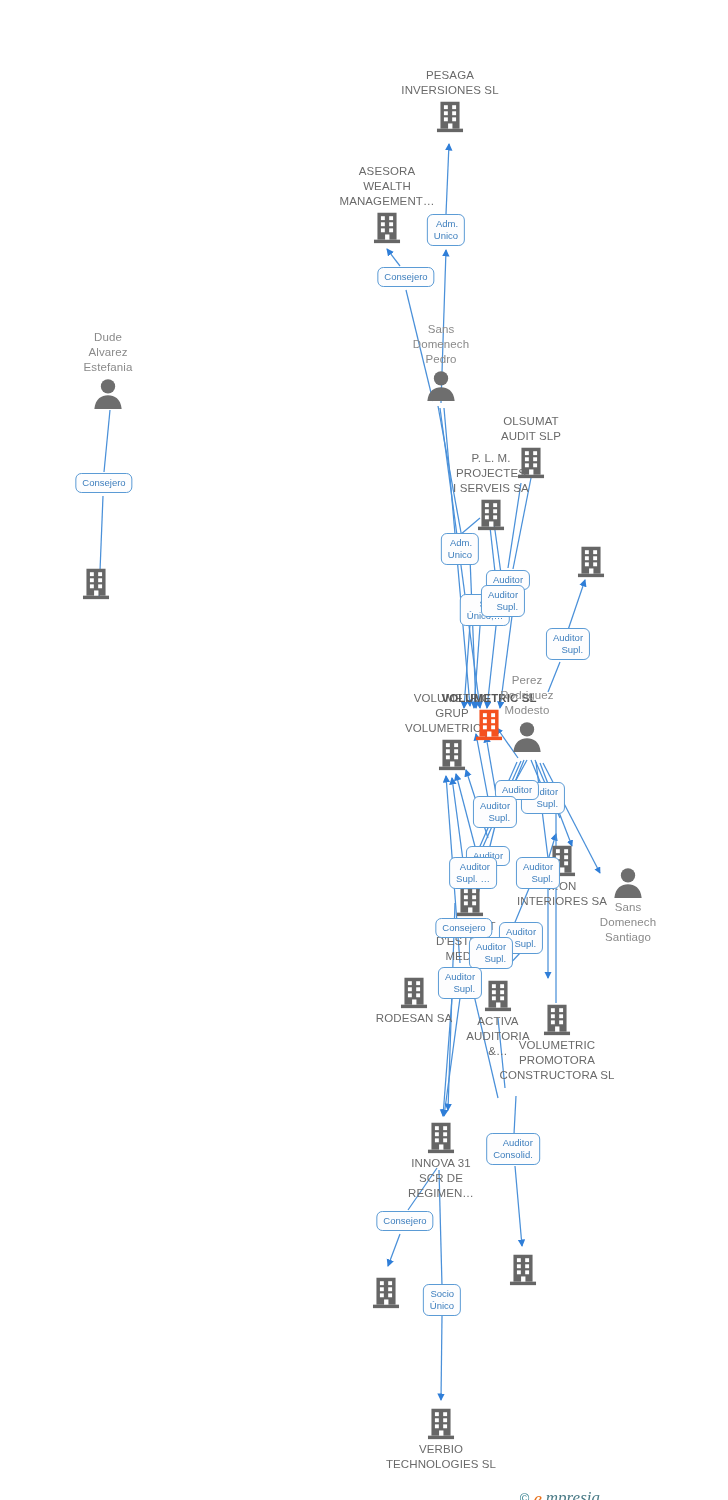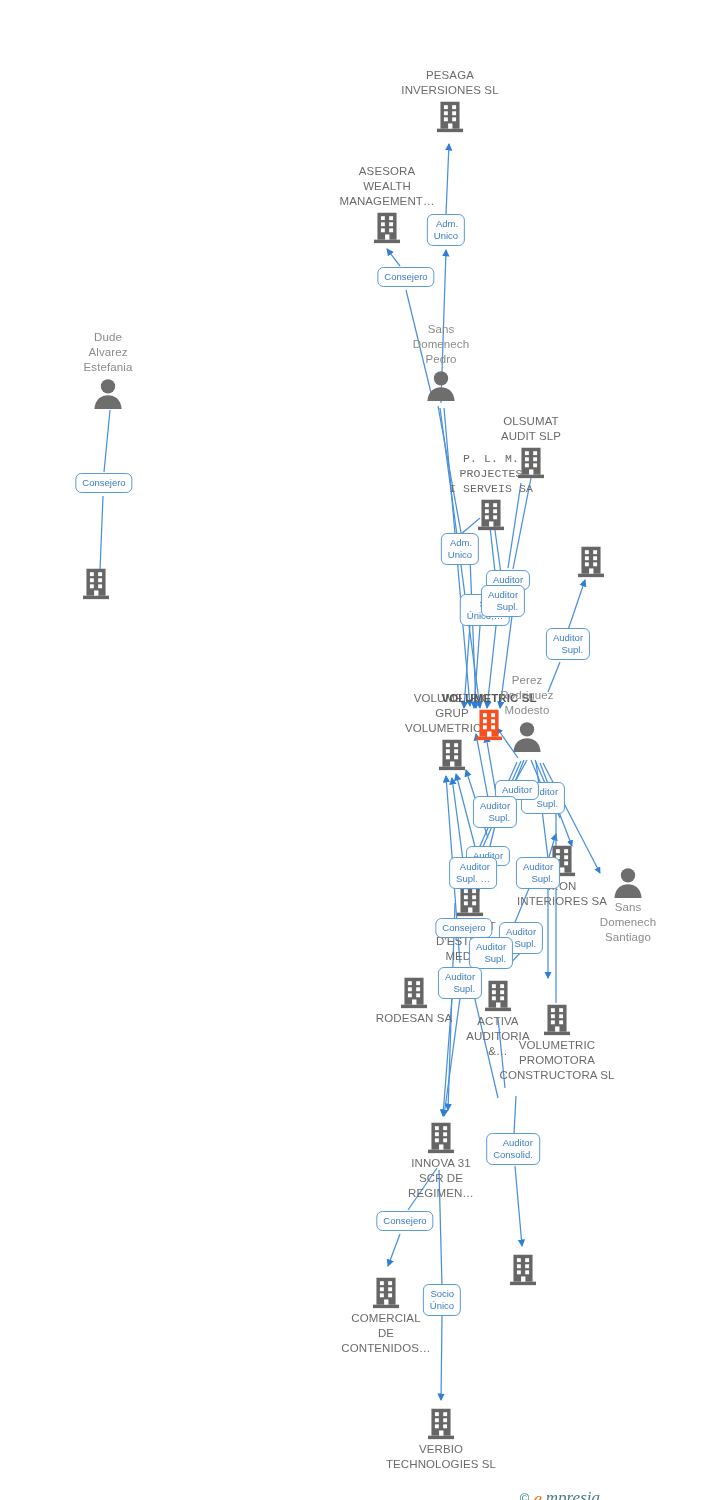--- a/index.html
+++ b/index.html
@@ -209,21 +209,21 @@
               <rect x="10" y="6" width="4.5" height="4.5"></rect>
               <rect x="19.5" y="6" width="4.5" height="4.5"></rect>
               <rect x="10" y="13" width="4.5" height="4.5"></rect>
               <rect x="19.5" y="13" width="4.5" height="4.5"></rect>
               <rect x="10" y="20" width="4.5" height="4.5"></rect>
               <rect x="19.5" y="20" width="4.5" height="4.5"></rect>
               <rect x="14.8" y="27" width="5" height="6"></rect>
             </g>
           </svg></span>
       </div>
-      <div class="node company above" style="left: 491px; top: 433px; font-family: Liberation Mono, monospace;">
+      <div class="node company above" style="left: 491px; top: 433px;">
         <span class="cap">P.  L. M.
 PROJECTES
 I SERVEIS SA</span>
         <span class="glyph"><svg width="30" height="33" viewBox="0 0 34 38" xmlns="http://www.w3.org/2000/svg">
             <rect x="6" y="2" width="22" height="31" fill="#666666"></rect>
             <rect x="2" y="33" width="30" height="4" fill="#666666"></rect>
             <g fill="#ffffff">
               <rect x="10" y="6" width="4.5" height="4.5"></rect>
               <rect x="19.5" y="6" width="4.5" height="4.5"></rect>
               <rect x="10" y="13" width="4.5" height="4.5"></rect>
@@ -428,23 +428,20 @@
             <g fill="#ffffff">
               <rect x="10" y="6" width="4.5" height="4.5"></rect>
               <rect x="19.5" y="6" width="4.5" height="4.5"></rect>
               <rect x="10" y="13" width="4.5" height="4.5"></rect>
               <rect x="19.5" y="13" width="4.5" height="4.5"></rect>
               <rect x="10" y="20" width="4.5" height="4.5"></rect>
               <rect x="19.5" y="20" width="4.5" height="4.5"></rect>
               <rect x="14.8" y="27" width="5" height="6"></rect>
             </g>
           </svg></span>
-        <span class="cap">COMERCIAL
-DE
-CONTENIDOS…</span>
       </div>
       <div class="node company below" style="left: 441px; top: 1389px;">
         <span class="glyph"><svg width="30" height="33" viewBox="0 0 34 38" xmlns="http://www.w3.org/2000/svg">
             <rect x="6" y="2" width="22" height="31" fill="#666666"></rect>
             <rect x="2" y="33" width="30" height="4" fill="#666666"></rect>
             <g fill="#ffffff">
               <rect x="10" y="6" width="4.5" height="4.5"></rect>
               <rect x="19.5" y="6" width="4.5" height="4.5"></rect>
               <rect x="10" y="13" width="4.5" height="4.5"></rect>
               <rect x="19.5" y="13" width="4.5" height="4.5"></rect>

